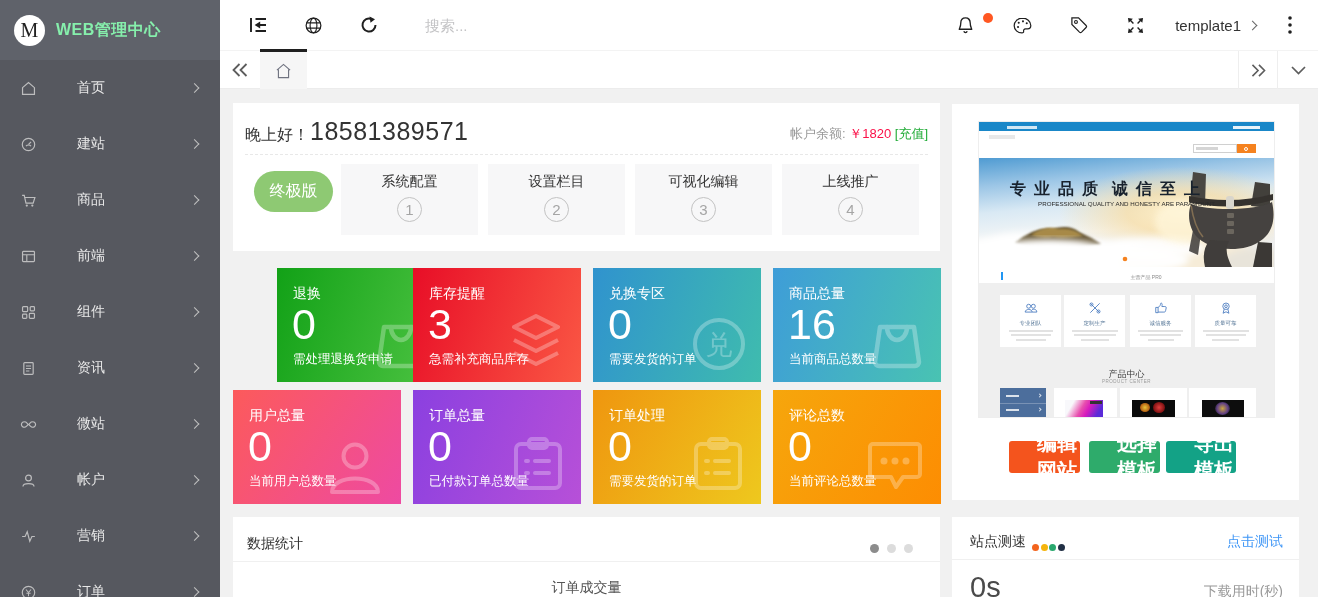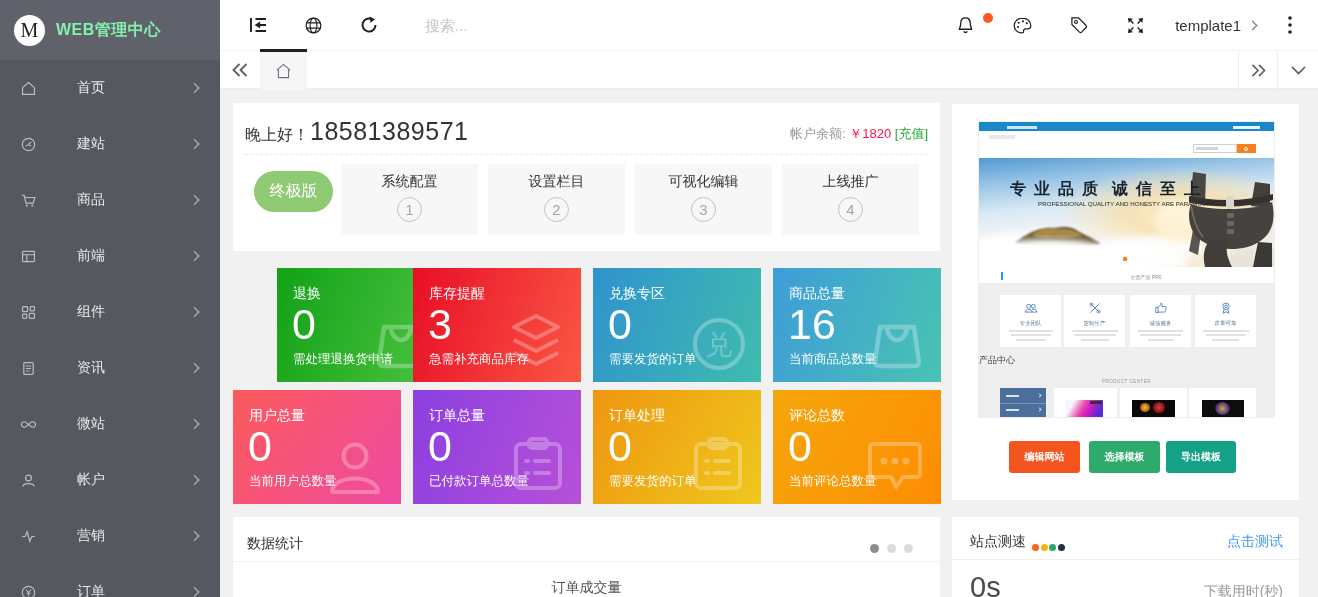--- a/index.html
+++ b/index.html
@@ -60,21 +60,21 @@
 #stats .sh { position:absolute; left:14px; top:18px; font-size:14px; color:#333; }
 #stats .dots { position:absolute; right:27px; top:22px; }
 #stats .dots span { display:inline-block; width:9px; height:9px; border-radius:50%; margin-left:8px; background:#dcdcdc; }
 #stats .dots span.on { background:#8c8c8c; }
 #stats .sline { position:absolute; left:0; right:0; top:44px; border-bottom:1px solid #f0f0f0; }
 #stats .ctitle { position:absolute; left:0; right:0; top:62px; text-align:center; font-size:14px; color:#555; }
 
 
 #tplcard { position:absolute; left:732px; top:15px; width:347px; height:396px; background:#fff; }
 #preview { position:absolute; left:27px; top:18px; width:295px; height:295px; overflow:hidden; background:#fff; box-shadow:0 0 0 1px #eee; }
-.pbtn { position:absolute; top:337px; height:32px; border-radius:3px; color:#fff; font-size:10px; font-weight:bold; display:flex; align-items:center; justify-content:center; }
+.pbtn { position:absolute; top:337px; height:32px; border-radius:3px; color:#fff; font-size:20px; font-weight:bold; display:flex; align-items:center; justify-content:center;padding-left:28px; }
 #pb1 { left:57px; width:71px; background:#f4541d; }
 #pb2 { left:137px; width:71px; background:#2eab6b; }
 #pb3 { left:214px; width:70px; background:#13a286; }
 
 
 #speed { position:absolute; left:732px; top:428px; width:347px; height:120px; background:#fff; }
 #speed .sh { font-size:14px; color:#333; position:absolute; left:18px; top:16px; }
 #speed .sdots { position:absolute; left:80px; top:20px; }
 #speed .sdots i { display:inline-block; width:7px; height:7px; border-radius:50%; margin-right:1.5px; }
 #speed .link { position:absolute; right:16px; top:16px; color:#3f96f6; font-size:14px; }
@@ -511,21 +511,21 @@
             <g fill="none" stroke="#4a7cc0" stroke-width="1.5">
               <circle cx="12" cy="9" r="5.5"></circle>
               <circle cx="12" cy="9" r="2.3"></circle>
               <path d="M9 13.5 L7 21 L12 18.5 L17 21 L15 13.5"></path>
             </g>
           </svg>
         <div class="ft">质量可靠</div>
         <div class="fl" style="width:46px;"></div><div class="fl" style="width:40px;"></div><div class="fl" style="width:27px;"></div>
       </div>
 
-      <div class="abs" style="left:0;top:232px;width:295px;font-size:9px;color:#3a3a3a;">产品中心</div>
+      <div class="abs" style="left:0;top:246px;width:295px;text-align:center;font-size:9px;color:#3a3a3a;">产品中心</div>
       <div class="abs" style="left:0;top:257px;width:295px;text-align:center;font-size:4.5px;color:#9a9a9a;letter-spacing:0.5px;">PRODUCT CENTER</div>
 
       <div class="abs" style="left:21px;top:266px;width:46px;height:29px;background:#4c6e9c;">
         <div class="abs" style="left:6px;top:7px;width:13px;height:2px;background:rgba(255,255,255,.8);"></div>
         <div class="abs" style="right:5px;top:6px;width:3px;height:3px;border-top:1px solid rgba(255,255,255,.8);border-right:1px solid rgba(255,255,255,.8);transform:rotate(45deg);"></div>
         <div class="abs" style="left:0;top:14.5px;width:46px;height:1px;background:rgba(255,255,255,.25);"></div>
         <div class="abs" style="left:6px;top:21px;width:13px;height:2px;background:rgba(255,255,255,.8);"></div>
         <div class="abs" style="right:5px;top:20px;width:3px;height:3px;border-top:1px solid rgba(255,255,255,.8);border-right:1px solid rgba(255,255,255,.8);transform:rotate(45deg);"></div>
       </div>
       <div class="abs" style="left:75px;top:266px;width:63px;height:29px;background:#fff;">

